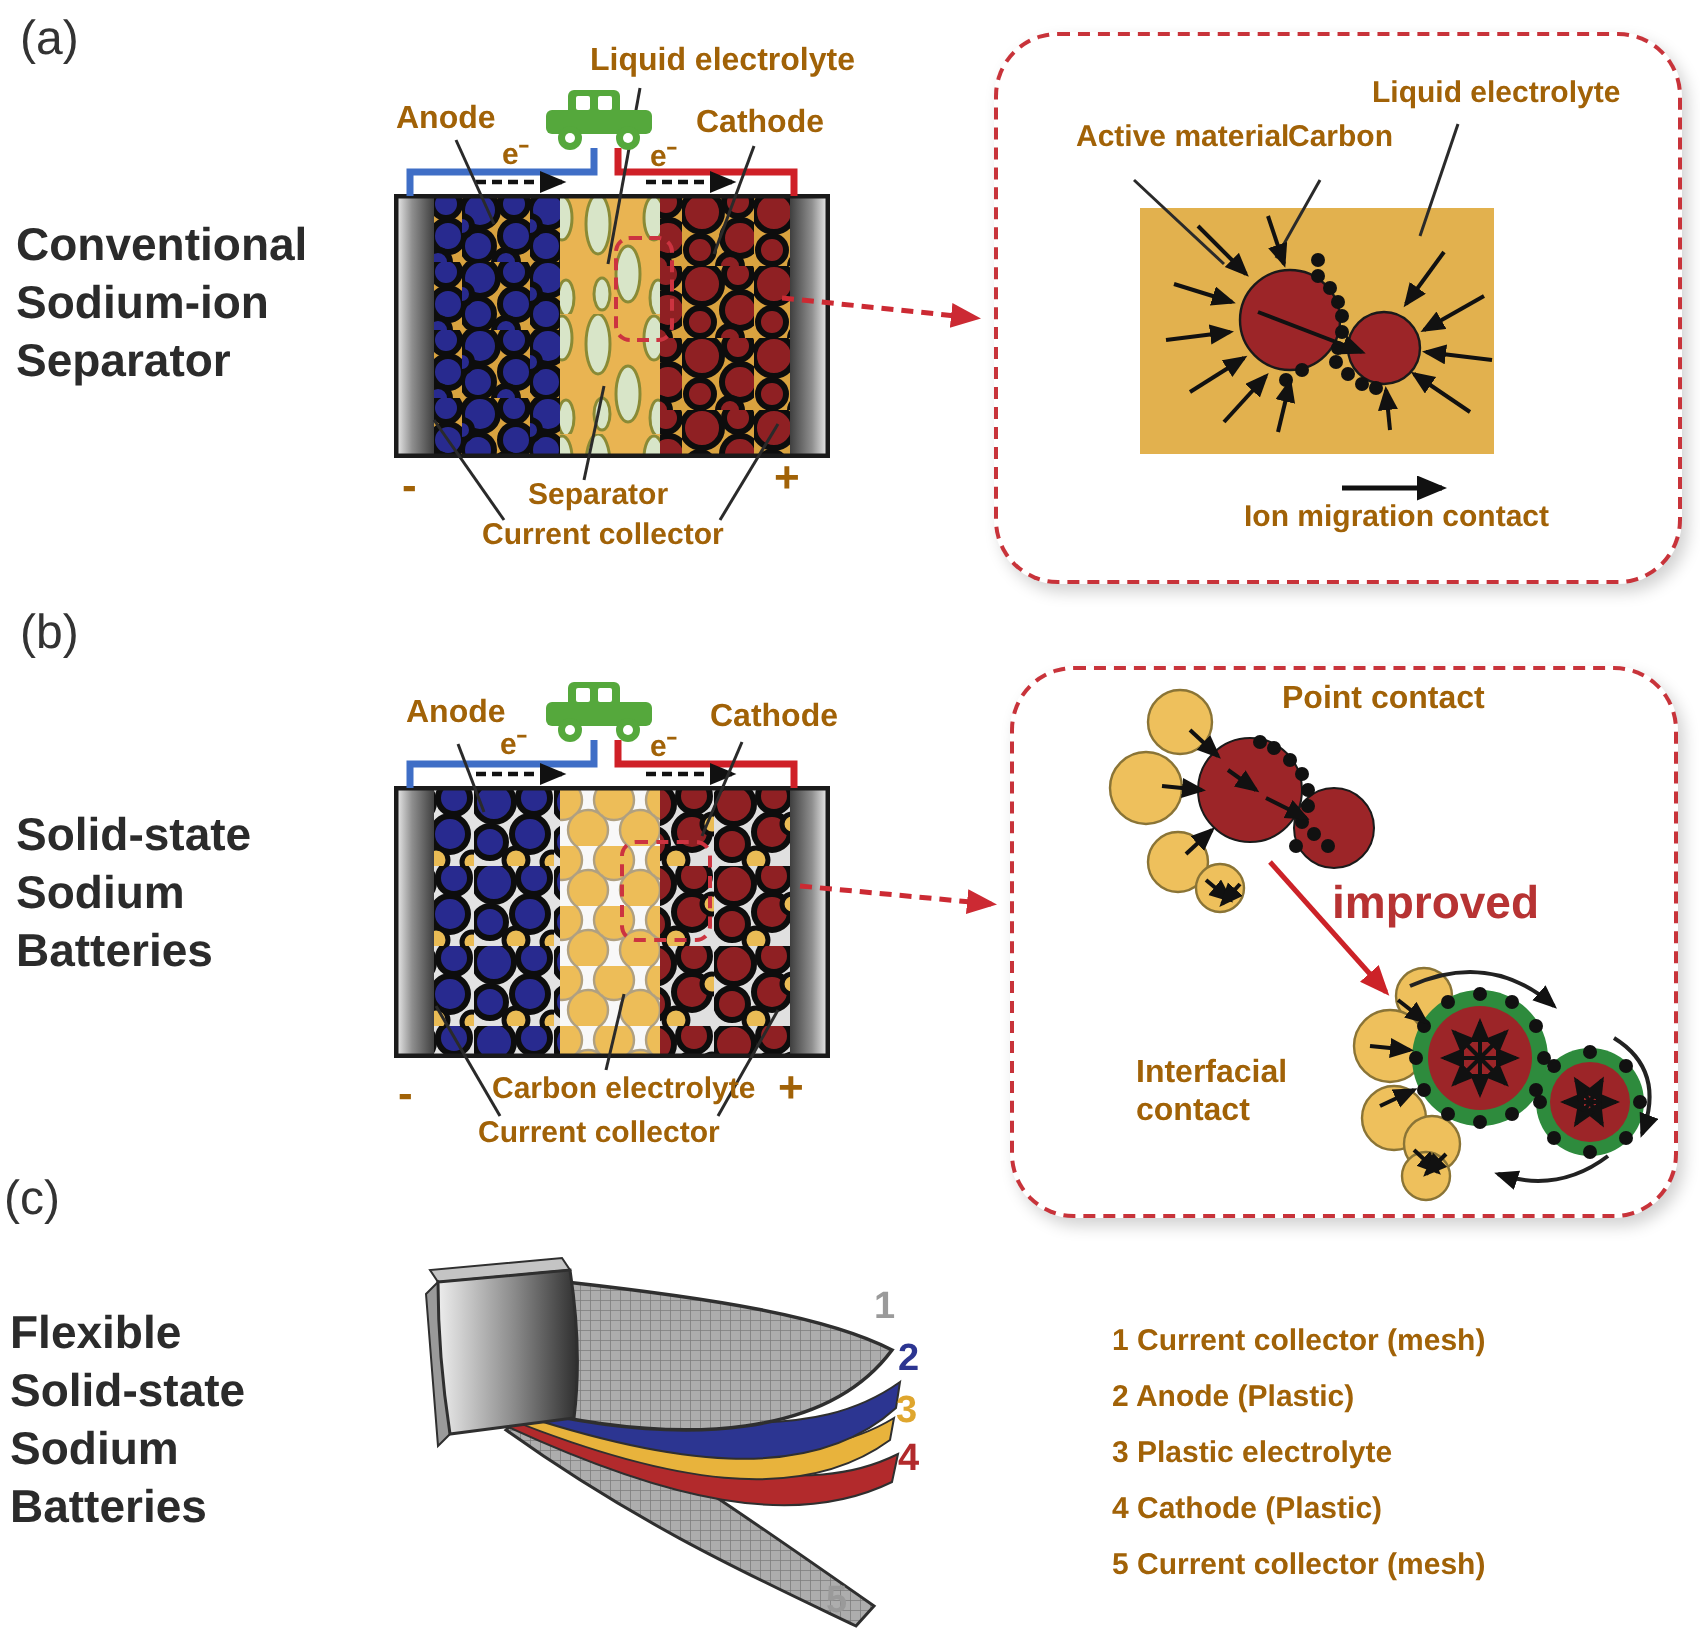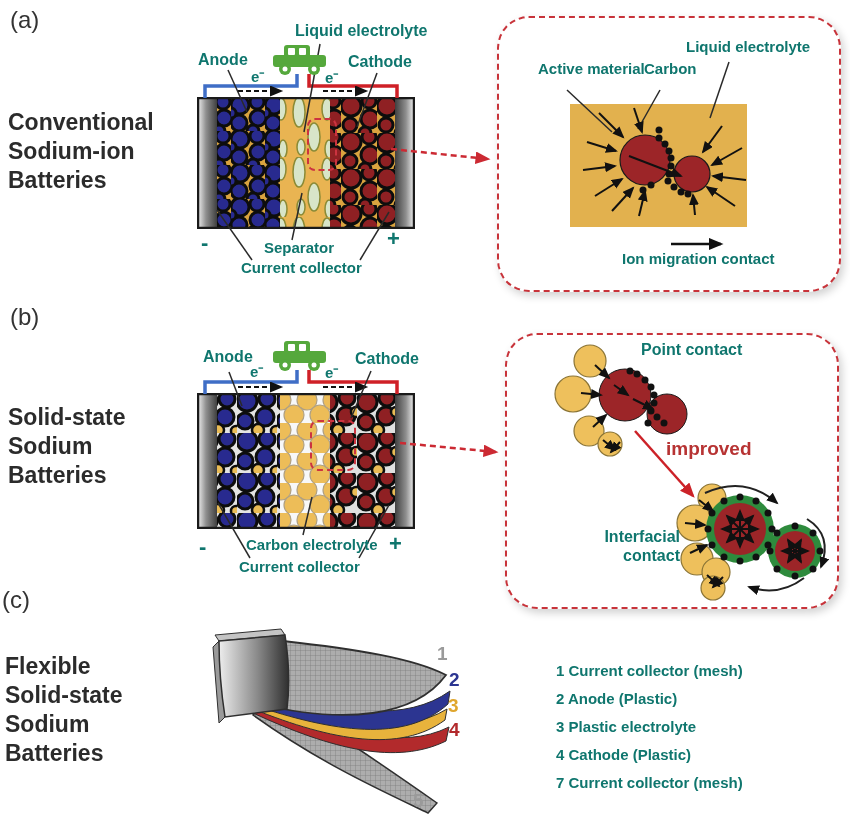--- a/index.html
+++ b/index.html
@@ -1,31 +1,31 @@
 <!DOCTYPE html>
 <html><head>
 <meta charset="utf-8">
 <style>
   html,body{margin:0;padding:0}
   body{width:850px;height:822px;background:#fff;position:relative;overflow:hidden;
        font-family:"Liberation Sans",sans-serif}
-  .txt{position:absolute;color:#0f766e;white-space:nowrap;z-index:7}
+  .txt{position:absolute;color:#a16207;white-space:nowrap;z-index:7}
   .ttl{font-weight:bold;font-size:23px;line-height:29px;white-space:pre-line;color:#2b2b2b}
   .ltr{font-size:24px;color:#333}
   .lb16{font-weight:bold;font-size:16px}
   .lb15{font-weight:bold;font-size:15px}
   .sign{font-weight:bold;font-size:22px}
   .inset{position:absolute;background:#fff;border:2px dashed #c8333a;border-radius:32px;
          box-shadow:3px 4px 8px rgba(0,0,0,.18);z-index:1}
   .inset svg{position:absolute;left:0;top:0}
   .hl{position:absolute;border:2px dashed #cc3340;border-radius:8px;z-index:5}
   .batt{position:absolute;z-index:2}
   .car{position:absolute;z-index:6}
   #ann{position:absolute;left:0;top:0;z-index:5;pointer-events:none}
-  .ctr{text-align:right;white-space:normal}
+  .ctr{text-align:left;white-space:normal}
 </style>
 </head>
 <body>
 
 <div class="inset" style="left:497px;top:16px;width:340px;height:272px">
   <svg width="340" height="272" viewBox="0 0 340 272">
     <defs>
       <marker id="ia-k" markerWidth="7" markerHeight="6" refX="5" refY="2.5" orient="auto">
         <path d="M0,0 L6,2.5 L0,5 Z" fill="#111"></path>
       </marker>
@@ -376,21 +376,21 @@
     <line x1="303" y1="535" x2="312" y2="497"></line>
     <line x1="250" y1="558" x2="218" y2="503"></line>
     <line x1="359" y1="558" x2="389" y2="505"></line>
   </g>
   <line x1="400" y1="443" x2="496" y2="452" stroke="#cc2a33" stroke-width="2.5" stroke-dasharray="6,4" marker-end="url(#mk-red)"></line>
 </svg>
 
 <div class="txt ltr" style="left:10px;top:6px">(a)</div>
 <div class="txt ttl" style="left:8px;top:108px">Conventional
 Sodium-ion
-Batteries</div>
+Separator</div>
 <div class="txt lb16" style="left:198px;top:51px">Anode</div>
 <div class="txt lb16" style="left:295px;top:22px">Liquid electrolyte</div>
 <div class="txt lb16" style="left:348px;top:53px">Cathode</div>
 <div class="txt lb15" style="left:251px;top:66px">e⁻</div>
 <div class="txt lb15" style="left:325px;top:67px">e⁻</div>
 <div class="txt sign" style="left:201px;top:230px">-</div>
 <div class="txt sign" style="left:387px;top:226px">+</div>
 <div class="txt lb15" style="left:264px;top:239px">Separator</div>
 <div class="txt lb15" style="left:241px;top:259px">Current collector</div>
 <div class="txt lb15" style="left:538px;top:60px">Active material</div>
@@ -404,30 +404,30 @@
 Batteries</div>
 <div class="txt lb16" style="left:203px;top:348px">Anode</div>
 <div class="txt lb16" style="left:355px;top:350px">Cathode</div>
 <div class="txt lb15" style="left:250px;top:361px">e⁻</div>
 <div class="txt lb15" style="left:325px;top:362px">e⁻</div>
 <div class="txt sign" style="left:199px;top:534px">-</div>
 <div class="txt sign" style="left:389px;top:531px">+</div>
 <div class="txt lb15" style="left:246px;top:536px">Carbon electrolyte</div>
 <div class="txt lb15" style="left:239px;top:558px">Current collector</div>
 <div class="txt lb16" style="left:641px;top:341px">Point contact</div>
-<div class="txt" style="left:666px;top:438px;font-size:19px;font-weight:600;color:#b73333">improved</div>
+<div class="txt" style="left:666px;top:438px;font-size:23px;font-weight:600;color:#b73333">improved</div>
 <div class="txt lb16 ctr" style="left:568px;top:527px;width:112px;line-height:19px">Interfacial contact</div>
 
 <div class="txt ltr" style="left:2px;top:586px">(c)</div>
 <div class="txt ttl" style="left:5px;top:652px">Flexible
 Solid-state
 Sodium
 Batteries</div>
 <div class="txt" style="left:437px;top:643px;font-size:19px;font-weight:bold;color:#9a9a9a">1</div>
 <div class="txt" style="left:449px;top:669px;font-size:19px;font-weight:bold;color:#2c3591">2</div>
 <div class="txt" style="left:448px;top:695px;font-size:19px;font-weight:bold;color:#dfa62e">3</div>
 <div class="txt" style="left:449px;top:719px;font-size:19px;font-weight:bold;color:#b22a2c">4</div>
 <div class="txt" style="left:413px;top:790px;font-size:19px;font-weight:bold;color:#9a9a9a">5</div>
 <div class="txt lb15" style="left:556px;top:662px">1 Current collector (mesh)</div>
 <div class="txt lb15" style="left:556px;top:690px">2 Anode (Plastic)</div>
 <div class="txt lb15" style="left:556px;top:718px">3 Plastic electrolyte</div>
 <div class="txt lb15" style="left:556px;top:746px">4 Cathode (Plastic)</div>
-<div class="txt lb15" style="left:556px;top:774px">7 Current collector (mesh)</div>
+<div class="txt lb15" style="left:556px;top:774px">5 Current collector (mesh)</div>
 
 </body></html>

